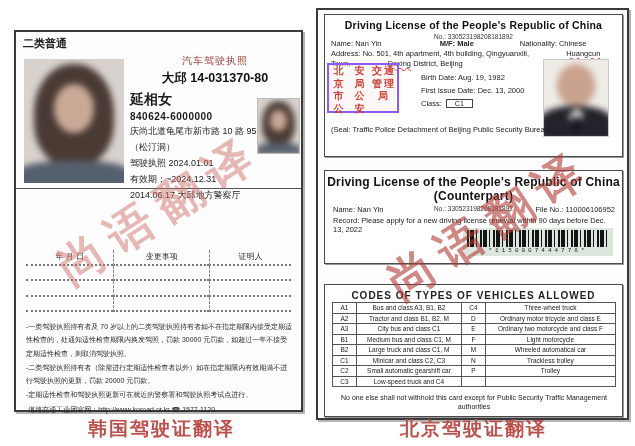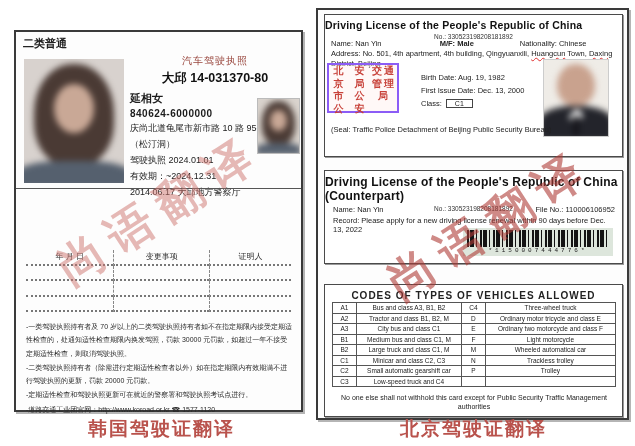--- a/index.html
+++ b/index.html
@@ -11,45 +11,45 @@
             background:#fdfdfd; border:2px solid #3a3a3a; box-shadow:2px 2px 0 #b5b5b5; }
   .k-class-label { position:absolute; left:7px; top:4px; font-size:11px; font-weight:bold; color:#222; }
   .k-photo { position:absolute; left:8px; top:27px; width:100px; height:124px; background:#d8d2ce; overflow:hidden; }
   .k-photo .blurwrap, .k-photo-sm .blurwrap, .b-photo .blurwrap { position:absolute; inset:0; filter:blur(3px); }
   .k-hair { position:absolute; top:4%; left:10%; width:80%; height:82%; background:#4a3a34; border-radius:48% 48% 42% 42%; }
   .k-face { position:absolute; top:20%; left:30%; width:40%; height:40%; background:#c9a896; border-radius:50%; }
   .k-shoulders { position:absolute; bottom:-4%; left:-6%; width:112%; height:22%; background:#55606e; border-radius:40% 40% 0 0; }
   .k-text { position:absolute; left:114px; top:22px; width:170px; color:#1c1c1c; }
   .k-title { text-align:center; font-size:10px; color:#99463d; letter-spacing:1px; }
   .k-region { font-size:12.5px; font-weight:bold; text-align:center; margin-top:2px; color:#111; }
-  .k-name { font-size:11px; font-weight:bold; margin-top:4px; }
+  .k-name { font-size:14px; font-weight:bold; margin-top:4px; }
   .k-id { font-size:10px; font-weight:bold; margin-top:2px; letter-spacing:0.5px; }
   .k-line { font-size:9px; margin-top:3px; color:#222; }
   .k-photo-sm { position:absolute; left:241px; top:66px; width:43px; height:56px; background:#d9d3cd; overflow:hidden; border:1px solid #bbb; }
   .k-divider { position:absolute; left:0; top:156px; width:100%; border-top:1.5px solid #555; }
   .k-table { position:absolute; left:10px; top:218px; width:265px; height:62px; font-size:8px; color:#333;
              display:grid; grid-template-columns:33% 36% 31%; grid-template-rows:repeat(4,1fr); }
   .k-table .cell { border-bottom:2px dotted #777; display:flex; align-items:center; justify-content:center; }
   .k-table .vline { border-left:1.5px dashed #888; }
   .k-notes { position:absolute; left:10px; top:288px; width:268px; font-size:7px; line-height:1.9; color:#2a2a2a; }
   .k-notes div { margin-bottom:1px; }
 
   
   .b-card { position:absolute; left:316px; top:8px; width:313px; height:412px;
             background:#fdfdfd; border:2px solid #3a3a3a; box-shadow:2px 2px 0 #b5b5b5; }
   .b-box { position:absolute; left:6px; width:299px; background:#fff; border:1.5px solid #4a4a4a; box-shadow:1px 1px 0 #999; }
   .b-box1 { top:4px; height:143px; }
   .b-box2 { top:160px; height:94px; }
   .b-box3 { top:274px; height:133px; }
-  .b-title { text-align:left; font-size:10.5px; font-weight:bold; color:#111; margin-top:4px; letter-spacing:0.2px; }
+  .b-title { text-align:center; font-size:10.5px; font-weight:bold; color:#111; margin-top:4px; letter-spacing:0.2px; }
   .b-no { text-align:center; font-size:6.5px; color:#333; margin-top:2px; }
   .b-row1 { position:absolute; left:6px; top:24px; width:286px; font-size:7.5px; color:#222; display:flex; }
   .b-row1 .f1 { width:38%; } .b-row1 .f2 { width:28%;font-weight:bold; } .b-row1 .f3 { width:34%; }
   .b-address { position:absolute; left:6px; top:34px; width:288px; font-size:7.5px; color:#222; line-height:1.35; }
-  .wavy-red { text-decoration:underline; text-decoration-style:wavy; text-decoration-color:#e03030; }
+  .wavy-red { text-decoration:underline; text-decoration-style:wavy; text-decoration-color:#e03030;margin-left:35px; }
   .wavy-green { text-decoration:underline; text-decoration-style:wavy; text-decoration-color:#2e9e2e; }
   .b-stamp { position:absolute; left:2px; top:48px; width:72px; height:50px; border:2px solid #8b5cf6;
              color:#c8423a; font-weight:bold; font-size:10px; line-height:1.25; text-align:center;
              display:flex; flex-direction:row; justify-content:center; letter-spacing:2px; background:rgba(255,235,233,0.35); }
   .b-fields { position:absolute; left:96px; top:58px; width:125px; font-size:7.5px; color:#222; }
   .b-fields div { margin-bottom:4px; }
   .b-class-box { display:inline-block; border:1px solid #444; padding:0 8px; font-size:7px; margin-left:4px; }
   .b-photo { position:absolute; left:218px; top:44px; width:66px; height:78px; background:#efece7; border:1px solid #ccc; overflow:hidden; }
   .b-head { position:absolute; top:5%; left:21%; width:58%; height:56%; background:#c9a28e; border-radius:50% 50% 46% 46%; }
   .b-suit { position:absolute; bottom:-6%; left:-8%; width:116%; height:46%; background:#23242b; border-radius:45% 45% 0 0; }

